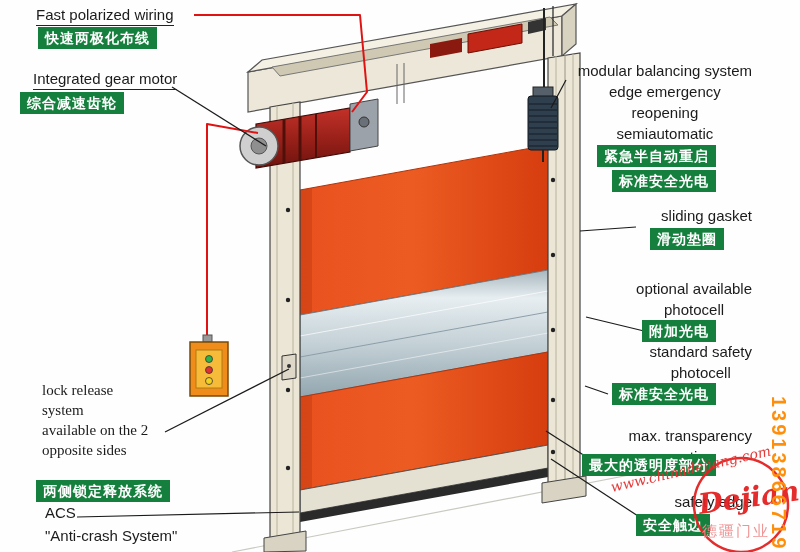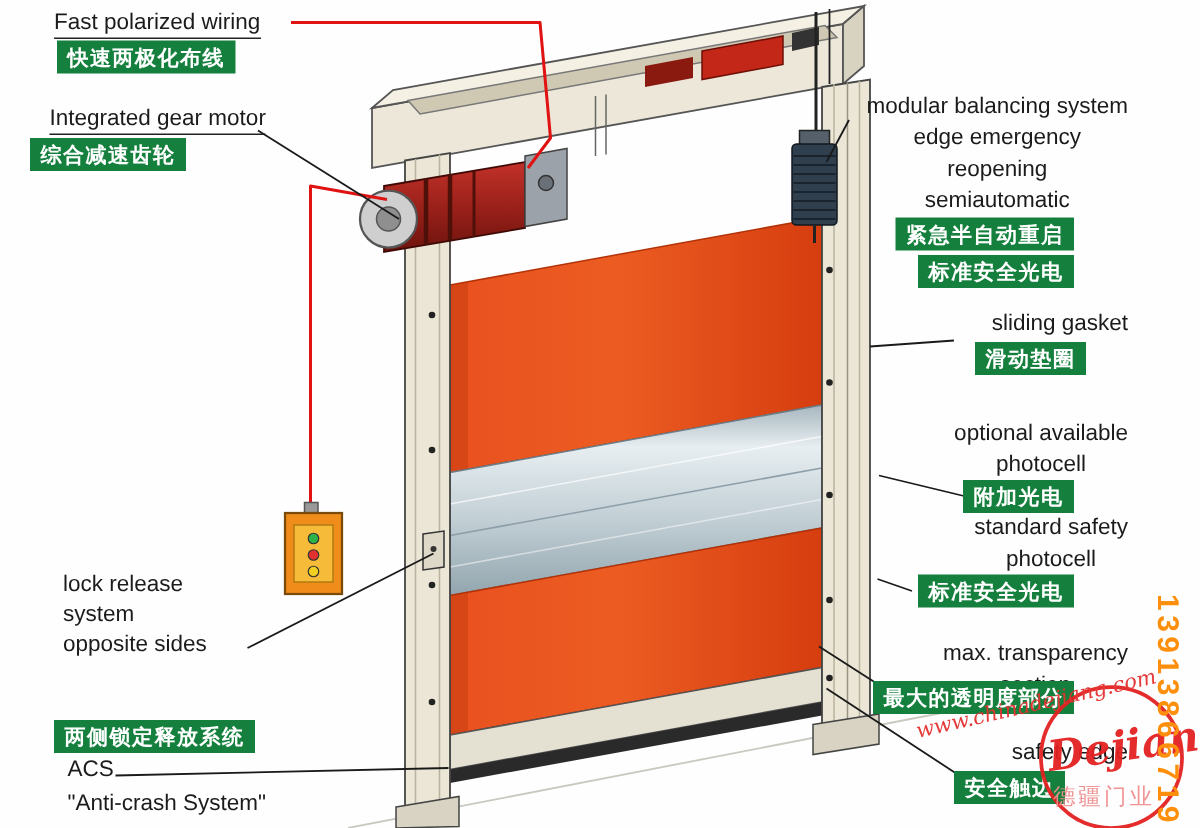--- a/index.html
+++ b/index.html
@@ -10,21 +10,21 @@
     font-family: "Liberation Sans", sans-serif;
   }
   svg.layer { position: absolute; left: 0; top: 0; }
   #base { z-index: 1; }
   #wm   { z-index: 30; pointer-events: none; }
   .lbl {
     position: absolute; z-index: 10; color: #1b1b1b;
     font-size: 15px; white-space: nowrap; line-height: 19px;
   }
   .lbl.u { border-bottom: 1.6px solid #222; padding-bottom: 1px; }
-  .lines div { line-height: 20px; }
+  .lines div { line-height: 20px; font-family: Liberation Serif, serif; }
   .ra { text-align: right; }
   .ra div { line-height: 21px; text-align: center; }
   .gbox {
     position: absolute; z-index: 10; background: #15803d; color: #fff;
     font-weight: bold; font-size: 14px; line-height: 18px;
     padding: 2px 7px; white-space: nowrap; letter-spacing: 1px;
   }
 </style>
 </head>
 <body>
@@ -176,20 +176,21 @@
 
   <div class="lbl u" style="left:36px; top:5px">Fast polarized wiring</div>
   <div class="gbox" style="left:38px; top:27px">快速两极化布线</div>
 
   <div class="lbl u" style="left:33px; top:69px">Integrated gear motor</div>
   <div class="gbox" style="left:20px; top:92px">综合减速齿轮</div>
 
   <div class="lbl lines" style="left:42px; top:380px">
     <div>lock release</div>
     <div>system</div>
+    <div>available on the 2</div>
     <div>opposite sides</div>
   </div>
   <div class="gbox" style="left:36px; top:480px">两侧锁定释放系统</div>
 
   <div class="lbl" style="left:45px; top:503px">ACS</div>
   <div class="lbl" style="left:45px; top:526px">"Anti-crash System"</div>
 
   <div class="lbl ra" style="right:48px; top:60px">
     <div>modular balancing system</div>
     <div>edge emergency</div>

